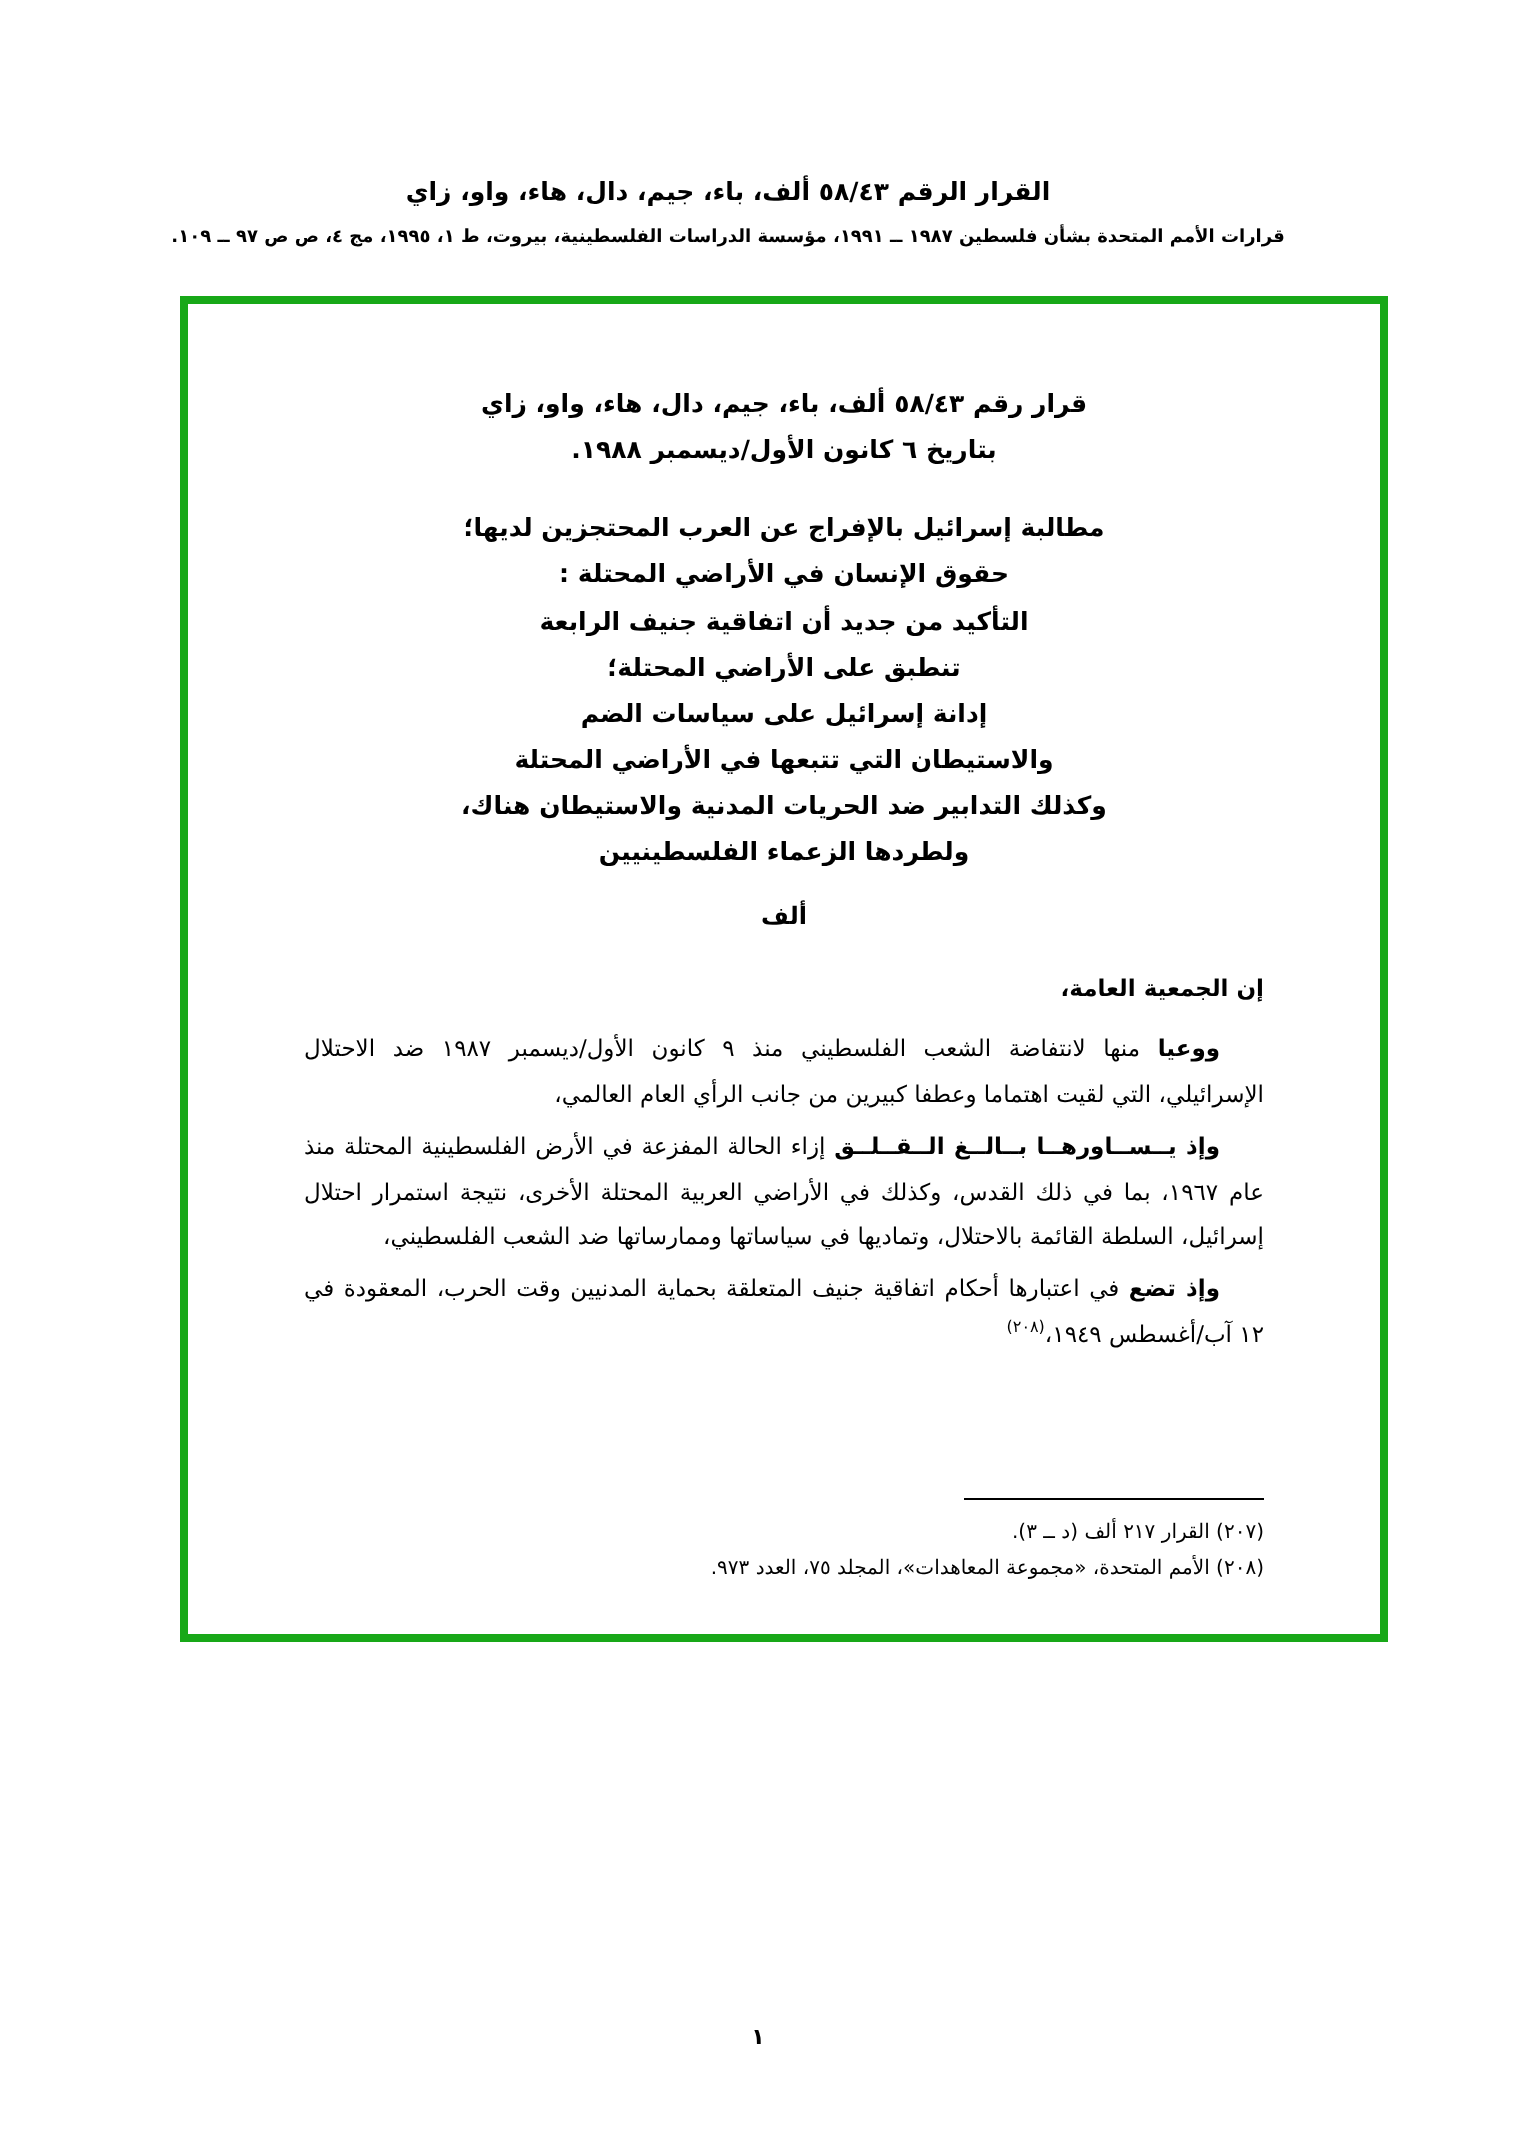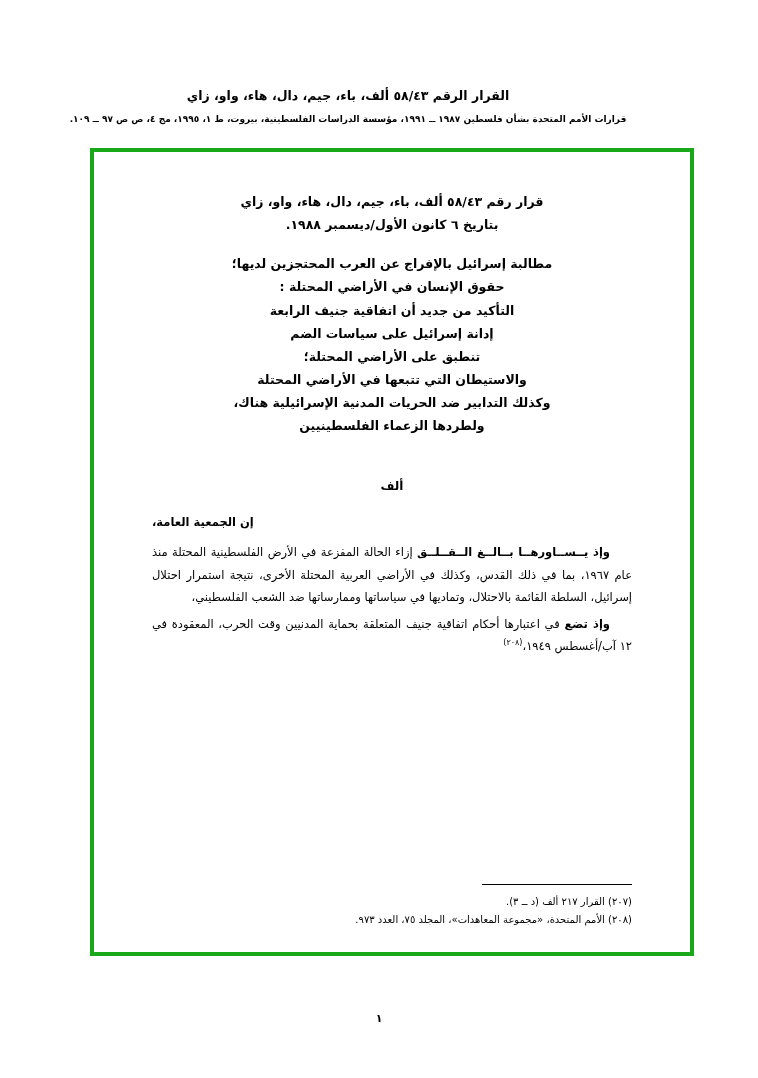--- a/index.html
+++ b/index.html
@@ -14,21 +14,21 @@
     background: #ffffff;
     font-family: "DejaVu Sans", sans-serif;
     color: #000000;
     overflow: hidden;
   }
 
   
   .doc-header {
     position: absolute;
     top: 88px;
-    left: 0;
+    left: 16px;
     width: 696px;
     text-align: center;
   }
   .doc-header .h-title {
     font-size: 12.5px;
     font-weight: bold;
     letter-spacing: 0;
     line-height: 1.3;
   }
   .doc-header .h-source {
@@ -37,21 +37,21 @@
     font-weight: bold;
     line-height: 1.3;
   }
 
   
   .frame {
     position: absolute;
     top: 148px;
     left: 90px;
     width: 604px;
-    height: 808px;
+    height: 673px;
     border: 4px solid #18a818;
     box-sizing: border-box;
     background: #ffffff;
   }
   .frame-inner {
     position: absolute;
     top: 0;
     left: 0;
     right: 0;
     bottom: 0;
@@ -72,29 +72,29 @@
 
   .title-block {
     margin-top: 16px;
     text-align: center;
     font-size: 12.5px;
     font-weight: bold;
     line-height: 1.85;
   }
 
   .section-letter {
-    margin-top: 42px;
+    margin-top: 14px;
     text-align: center;
     font-size: 12px;
     font-weight: bold;
   }
 
   .intro {
     margin-top: 22px;
-    text-align: left;
+    text-align: right;
     font-size: 11.5px;
     font-weight: bold;
   }
 
   
   .paras {
     margin-top: 12px;
   }
   .para {
     font-size: 11.5px;
@@ -161,34 +161,37 @@
 
       <div class="res-head">
         <div class="line">قرار رقم ٥٨/٤٣ ألف، باء، جيم، دال، هاء، واو، زاي</div>
         <div class="line">بتاريخ ٦ كانون الأول/ديسمبر ١٩٨٨.</div>
       </div>
 
       <div class="title-block">
         <div class="line">مطالبة إسرائيل بالإفراج عن العرب المحتجزين لديها؛</div>
         <div class="line">حقوق الإنسان في الأراضي المحتلة :</div>
         <div class="line">التأكيد من جديد أن اتفاقية جنيف الرابعة</div>
+        <div class="line">تنطبق على الأراضي المحتلة؛</div>
         <div class="line">إدانة إسرائيل على سياسات الضم</div>
-        <div class="line">تنطبق على الأراضي المحتلة؛</div>
         <div class="line">والاستيطان التي تتبعها في الأراضي المحتلة</div>
-        <div class="line">وكذلك التدابير ضد الحريات المدنية الإسرائيلية هناك،</div>
+        <div class="line">وكذلك التدابير ضد الحريات المدنية والاستيطان هناك،</div>
         <div class="line">ولطردها الزعماء الفلسطينيين</div>
       </div>
 
       <div class="section-letter">ألف</div>
 
       <div class="intro">إن الجمعية العامة،</div>
 
       <div class="paras">
 
 
+        <p class="para">
+          <span class="lead">ووعيا</span><span> منها لانتفاضة الشعب الفلسطيني منذ ٩ كانون الأول/ديسمبر ١٩٨٧ ضد الاحتلال الإسرائيلي، التي لقيت اهتماما وعطفا كبيرين من جانب الرأي العام العالمي،</span>
+        </p>
 
         <p class="para">
           <span class="lead">وإذ يــســاورهــا بــالــغ الــقــلــق</span><span> إزاء الحالة المفزعة في الأرض الفلسطينية المحتلة منذ عام ١٩٦٧، بما في ذلك القدس، وكذلك في الأراضي العربية المحتلة الأخرى، نتيجة استمرار احتلال إسرائيل، السلطة القائمة بالاحتلال، وتماديها في سياساتها وممارساتها ضد الشعب الفلسطيني،</span>
         </p>
 
         <p class="para last">
           <span class="lead">وإذ تضع</span><span> في اعتبارها أحكام اتفاقية جنيف المتعلقة بحماية المدنيين وقت الحرب، المعقودة في ١٢ آب/أغسطس ١٩٤٩،</span><sup>(٢٠٨)</sup>
         </p>
 
       </div>

